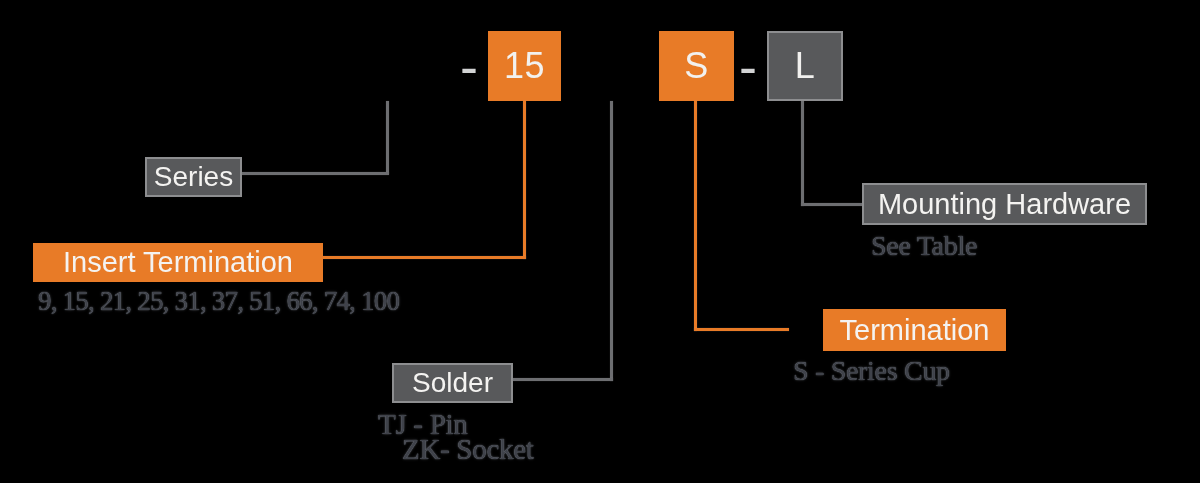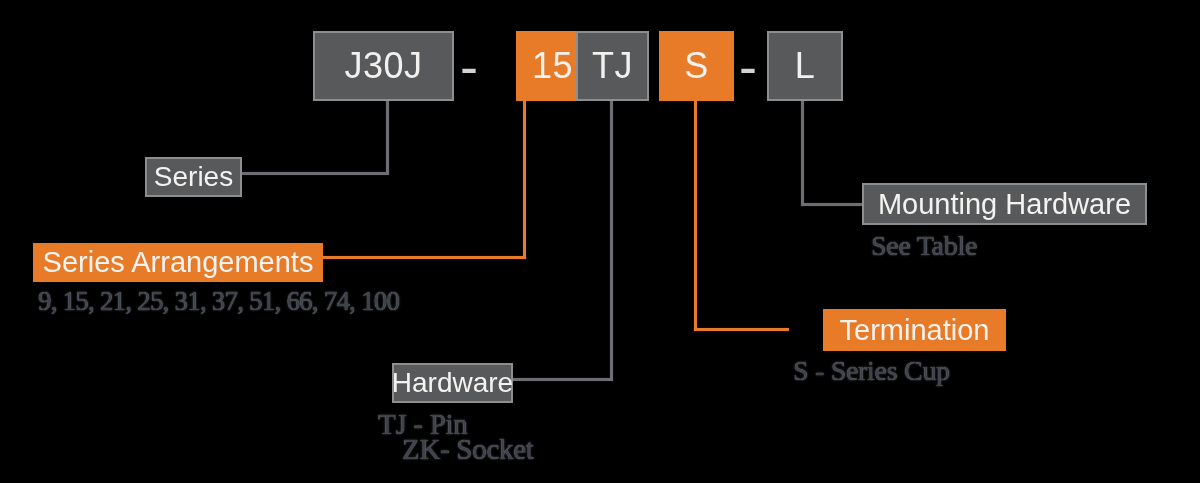--- a/index.html
+++ b/index.html
@@ -34,27 +34,25 @@
     position:absolute;font-family:Liberation Serif, serif;
     color:#3f424a;font-size:27px;letter-spacing:-0.8px;white-space:nowrap;
     text-shadow:0 0 1px #959aa6, 0 0 3px rgba(149,154,166,.35);
   }
 </style>
 </head>
 <body>
 
 <div class="canvas">
 
-  <div class="code-box g" style="left:313px;width:141px;">J30J</div>
 
   <div class="dash" style="left:452px;width:34px;">-</div>
 
-  <div class="code-box o" style="left:488px;width:73px;margin-left:28px;">15</div>
+  <div class="code-box o" style="left:488px;width:73px;">15</div>
 
-  <div class="code-box g" style="left:576px;width:73px;">TJ</div>
 
   <div class="code-box o" style="left:659px;width:75px;">S</div>
 
   <div class="dash" style="left:731px;width:34px;">-</div>
 
   <div class="code-box g" style="left:767px;width:76px;">L</div>
 
   <div class="line lg" style="left:386px;top:101px;width:3px;height:73px;"></div>
   <div class="line lg" style="left:242px;top:172px;width:147px;height:3px;"></div>
 
@@ -65,24 +63,24 @@
   <div class="line lg" style="left:511px;top:378px;width:102px;height:3px;"></div>
 
   <div class="line lo" style="left:694px;top:101px;width:3px;height:230px;"></div>
   <div class="line lo" style="left:694px;top:328px;width:95px;height:3px;"></div>
 
   <div class="line lg" style="left:801px;top:101px;width:3px;height:105px;"></div>
   <div class="line lg" style="left:801px;top:203px;width:62px;height:3px;"></div>
 
   <div class="callout g" style="left:145px;top:157px;width:97px;height:40px;font-size:28px;">Series</div>
 
-  <div class="callout o" style="left:33px;top:243px;width:290px;height:39px;">Series Arrangements</div>
+  <div class="callout o" style="left:33px;top:243px;width:290px;height:39px;">Insert Termination</div>
   <div class="value" style="left:38px;top:286px;">9, 15, 21, 25, 31, 37, 51, 66, 74, 100</div>
 
-  <div class="callout g" style="left:392px;top:363px;width:121px;height:40px;font-size:28px;">Hardware</div>
+  <div class="callout g" style="left:392px;top:363px;width:121px;height:40px;font-size:28px;">Solder</div>
   <div class="value" style="left:378px;top:408px;font-size:29px;letter-spacing:-0.3px;">TJ - Pin</div>
   <div class="value" style="left:402px;top:433px;font-size:29px;letter-spacing:-0.3px;">ZK- Socket</div>
 
   <div class="callout o" style="left:787px;top:309px;width:183px;height:42px;margin-left:36px;">Termination</div>
   <div class="value" style="left:793px;top:355px;font-size:28px;letter-spacing:-0.3px;">S - Series Cup</div>
 
   <div class="callout g" style="left:862px;top:183px;width:285px;height:42px;">Mounting Hardware</div>
   <div class="value" style="left:871px;top:230px;font-size:28px;letter-spacing:-0.3px;">See Table</div>
 
 </div>

